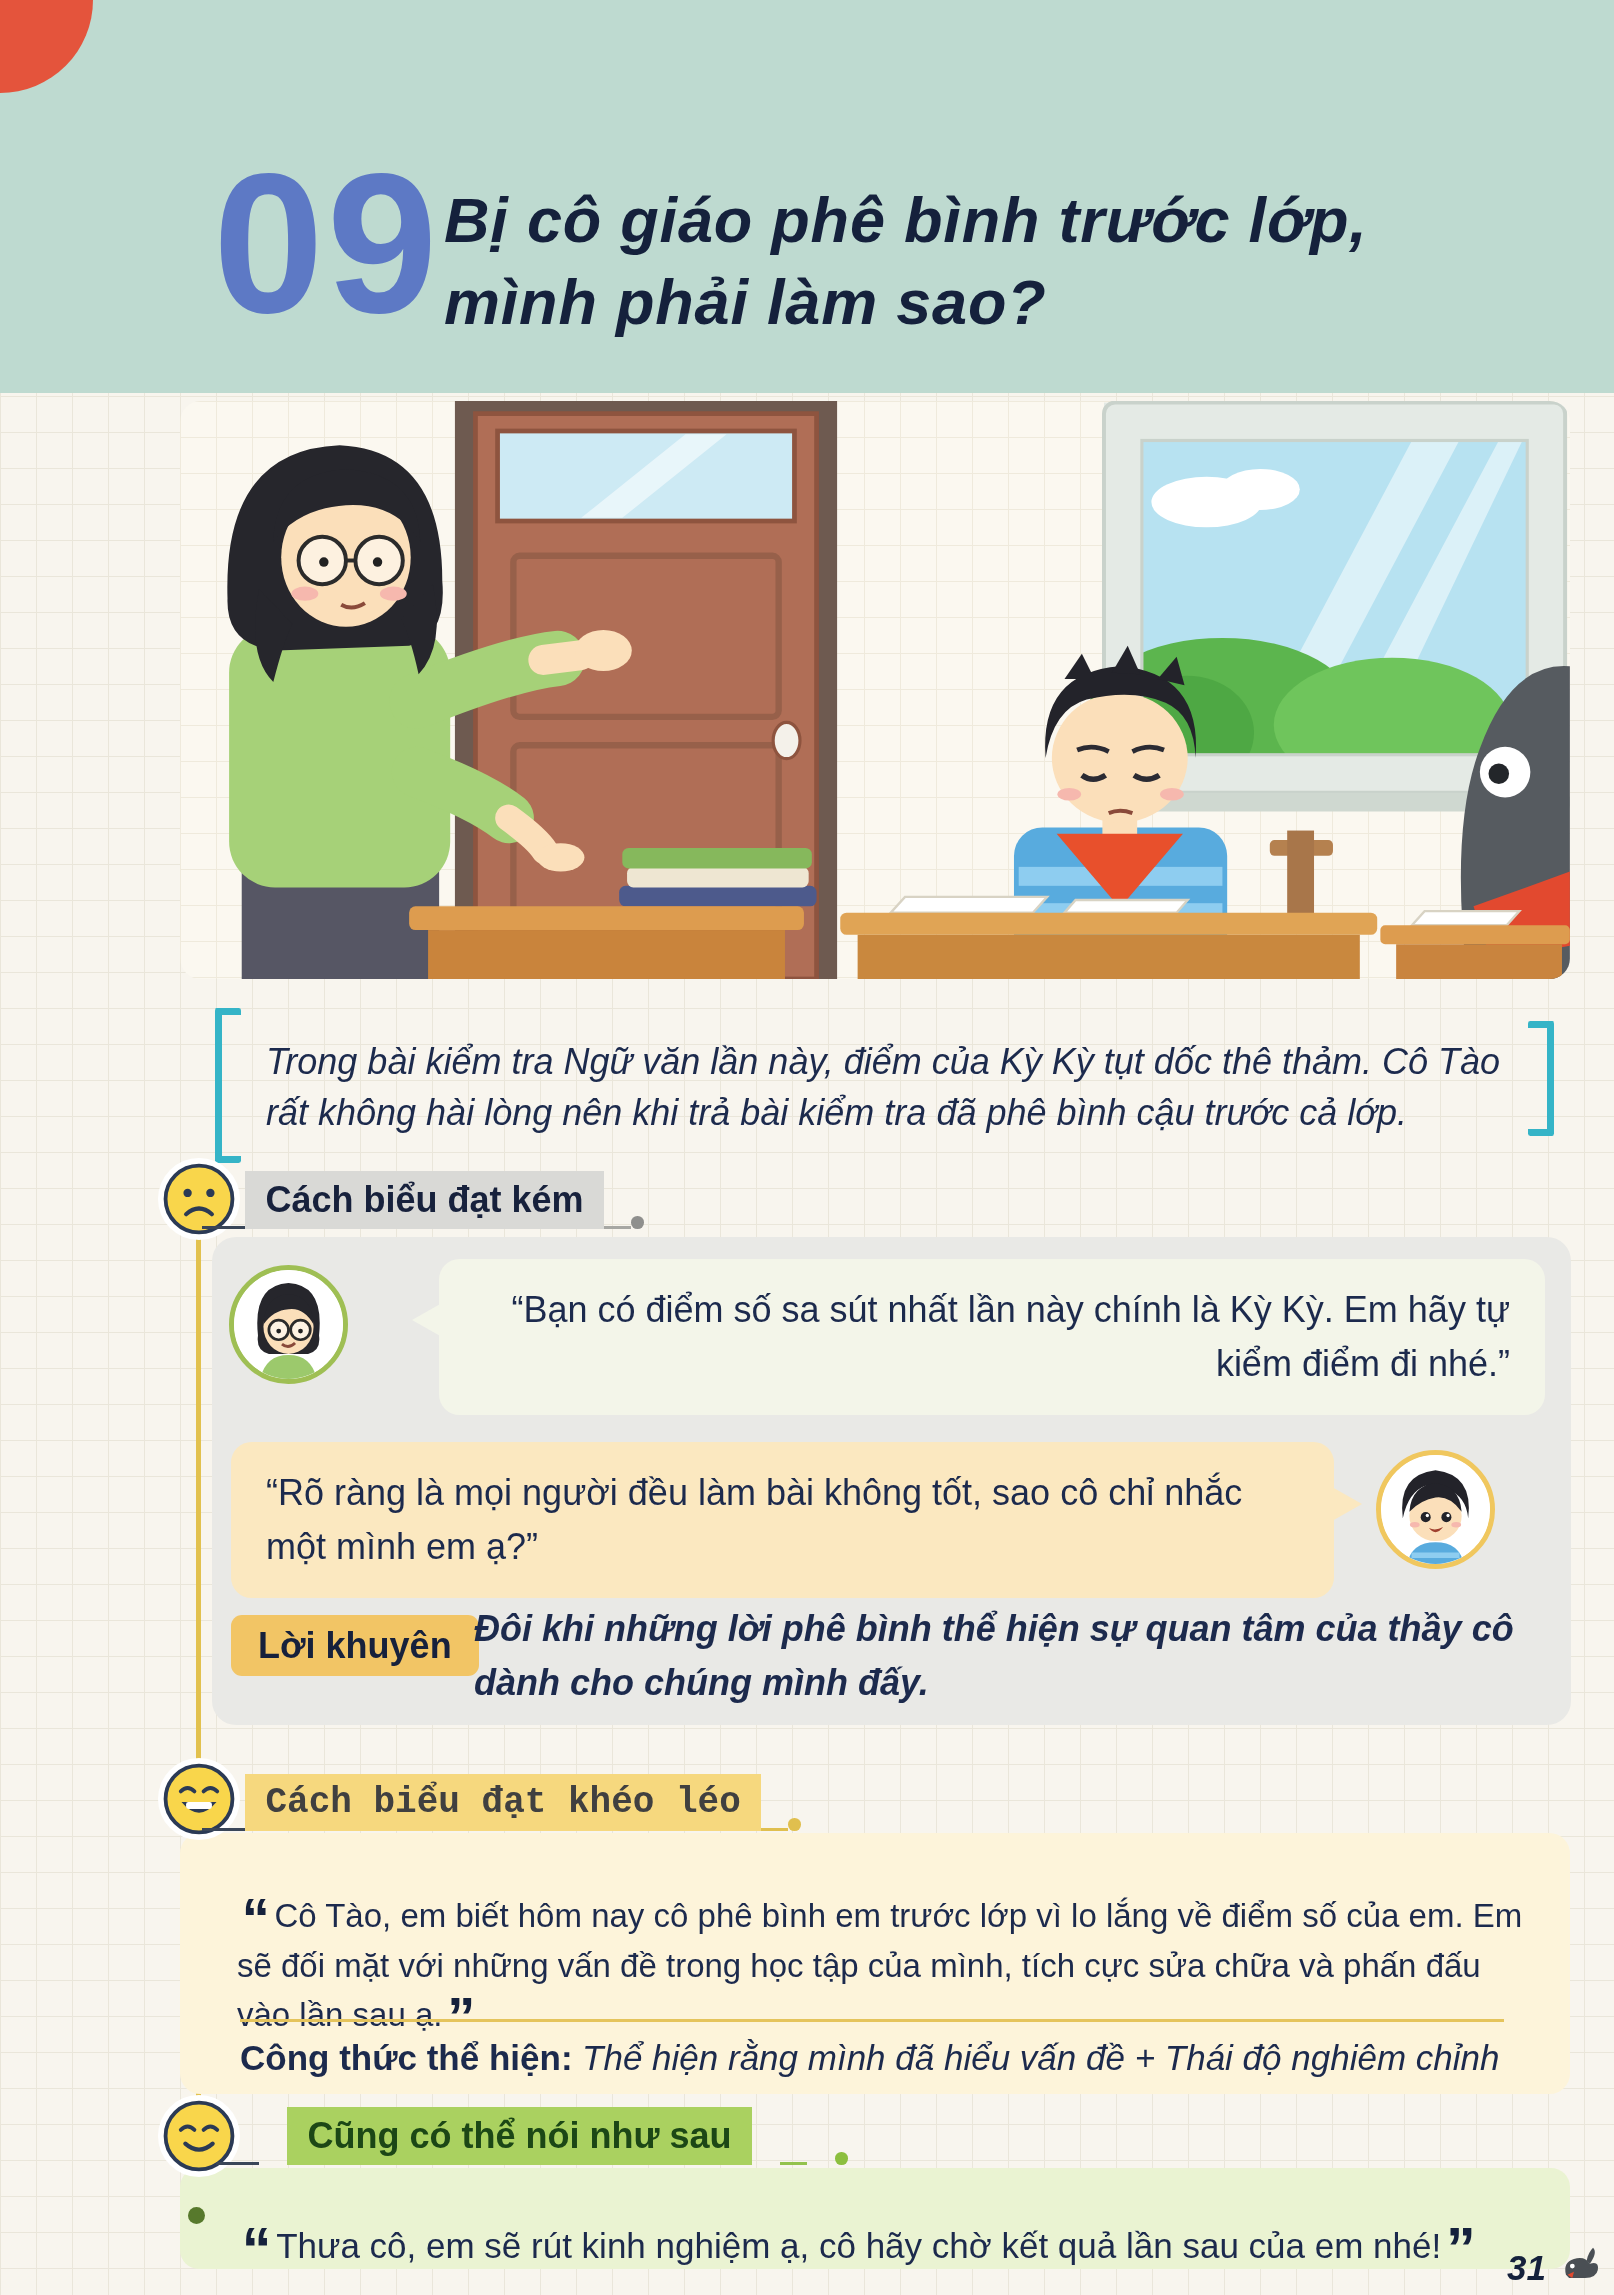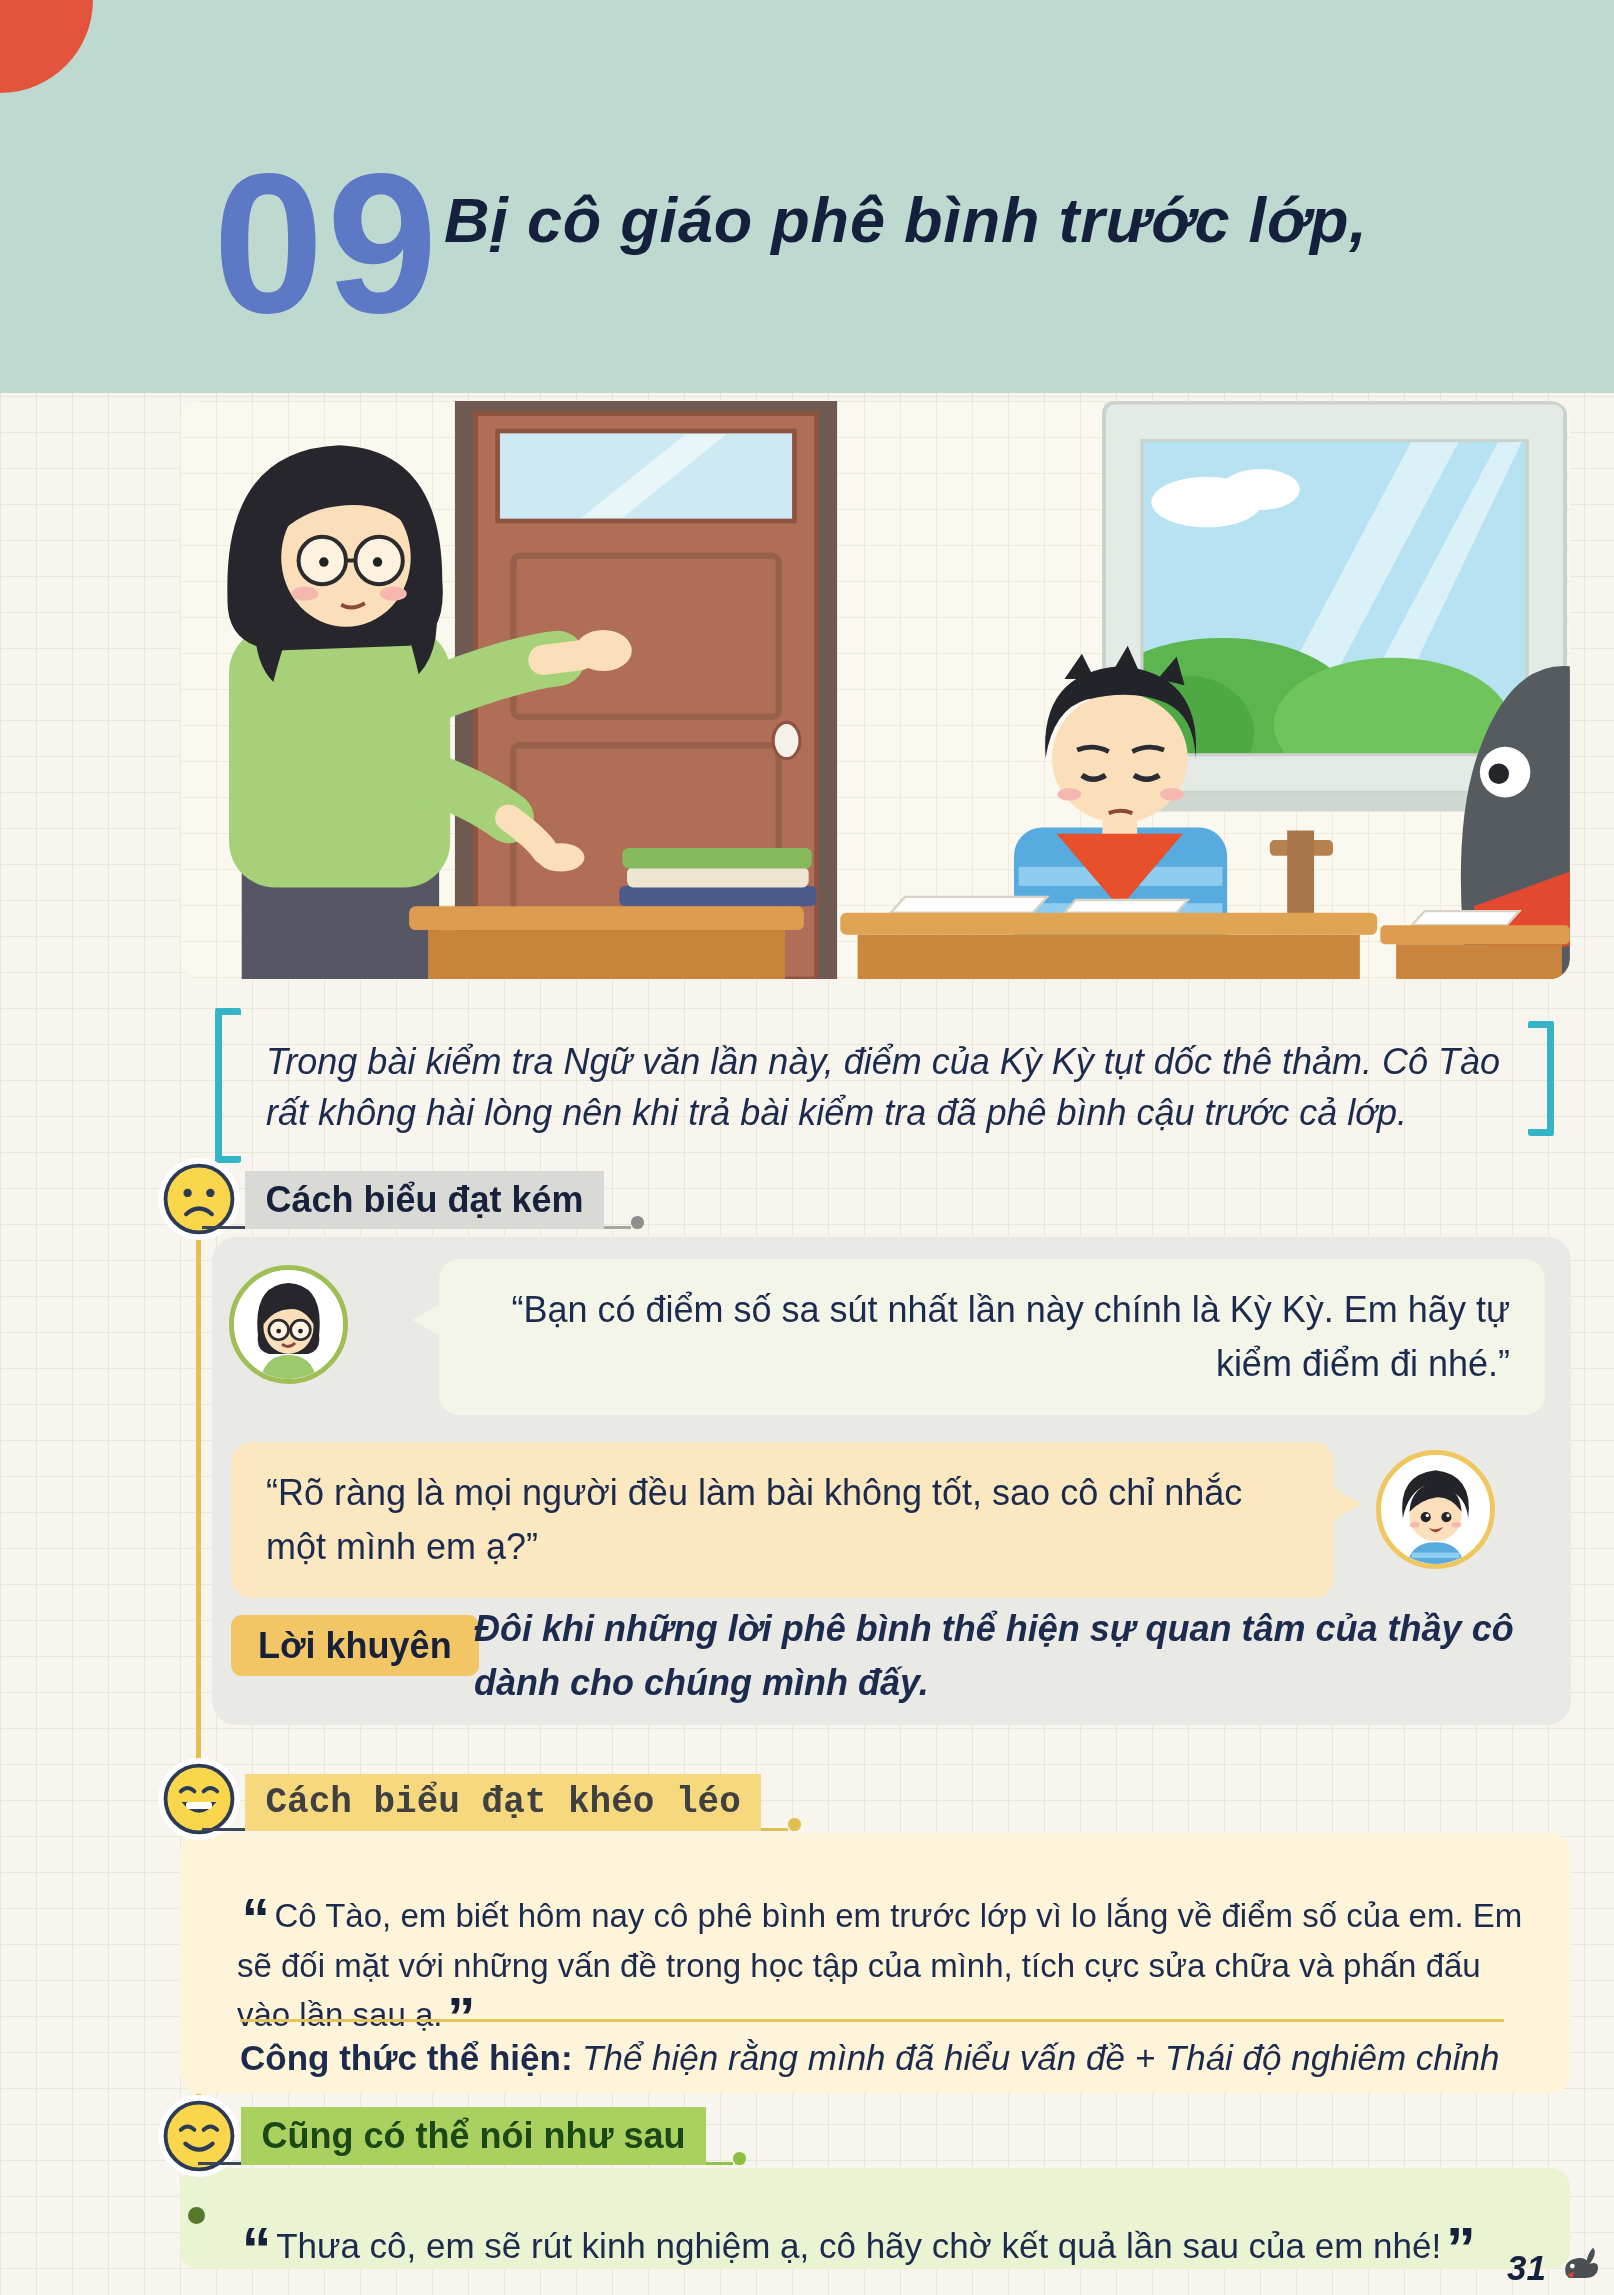--- a/index.html
+++ b/index.html
@@ -33,21 +33,21 @@
   .timeline-dot-end{position:absolute;left:188px;top:2207px;width:17.4px;height:17.4px;border-radius:50%;background:#57792c;z-index:3;}
   .emoji{position:absolute;width:82px;height:82px;border-radius:50%;background:#ffffff;display:flex;align-items:center;justify-content:center;z-index:4;}
   .emoji svg{width:76px;height:76px;}
   .emoji-sad{left:158px;top:1158px;}
   .emoji-grin{left:158px;top:1758px;}
   .emoji-smile{left:158px;top:2095px;}
   
   .section-row{position:absolute;display:flex;align-items:flex-end;z-index:4;}
   .row-bad{left:202px;top:1171px;}
   .row-good{left:202px;top:1774px;}
-  .row-alt{left:198px;top:2107px;}
+  .row-alt{left:216px;top:2107px;gap:28px;}
   .lead-line{width:43px;height:3.2px;background:#3a4658;}
   .tail-line{width:27px;height:3.2px;}
   .dot{width:12.6px;height:12.6px;border-radius:50%;}
   .chip-label{font-size:36px;font-weight:bold;padding:8px 20.5px;white-space:nowrap;}
   .chip-bad{background:#d9d9d6;color:#17213c;}
   .chip-good{background:#f6d87e;color:#404040;font-family:Liberation Mono, monospace;}
   .chip-alt{background:#aad160;color:#1c4716;}
   .tail-bad{background:#a7a7a3;} .dot-bad{background:#8f8f8d;}
   .tail-good{background:#e0bf4e;} .dot-good{background:#e0bf4e;}
   .tail-alt{background:#93c24d;} .dot-alt{background:#8cbf3f;}
@@ -84,20 +84,21 @@
 </head>
 <body>
 
 <div class="page">
 
   <div class="header-band"></div>
   <div class="corner-red"></div>
   <div class="lesson-number">09</div>
   <div class="page-title">
     <div>Bị cô giáo phê bình trước lớp,</div>
+    <div>mình phải làm sao?</div>
   </div>
 
   <div class="illustration">
     <svg viewBox="0 0 1760 732">
 
       <g>
         <rect x="348" y="0" width="484" height="732" fill="#6e5a50"></rect>
         <rect x="374" y="16" width="432" height="716" fill="#b06e56" stroke="#8e543f" stroke-width="6"></rect>
         <rect x="402" y="38" width="376" height="114" fill="#cdeaf4" stroke="#8e543f" stroke-width="6"></rect>
         <polygon points="640,42 692,42 560,148 508,148" fill="#ffffff" opacity="0.55"></polygon>

